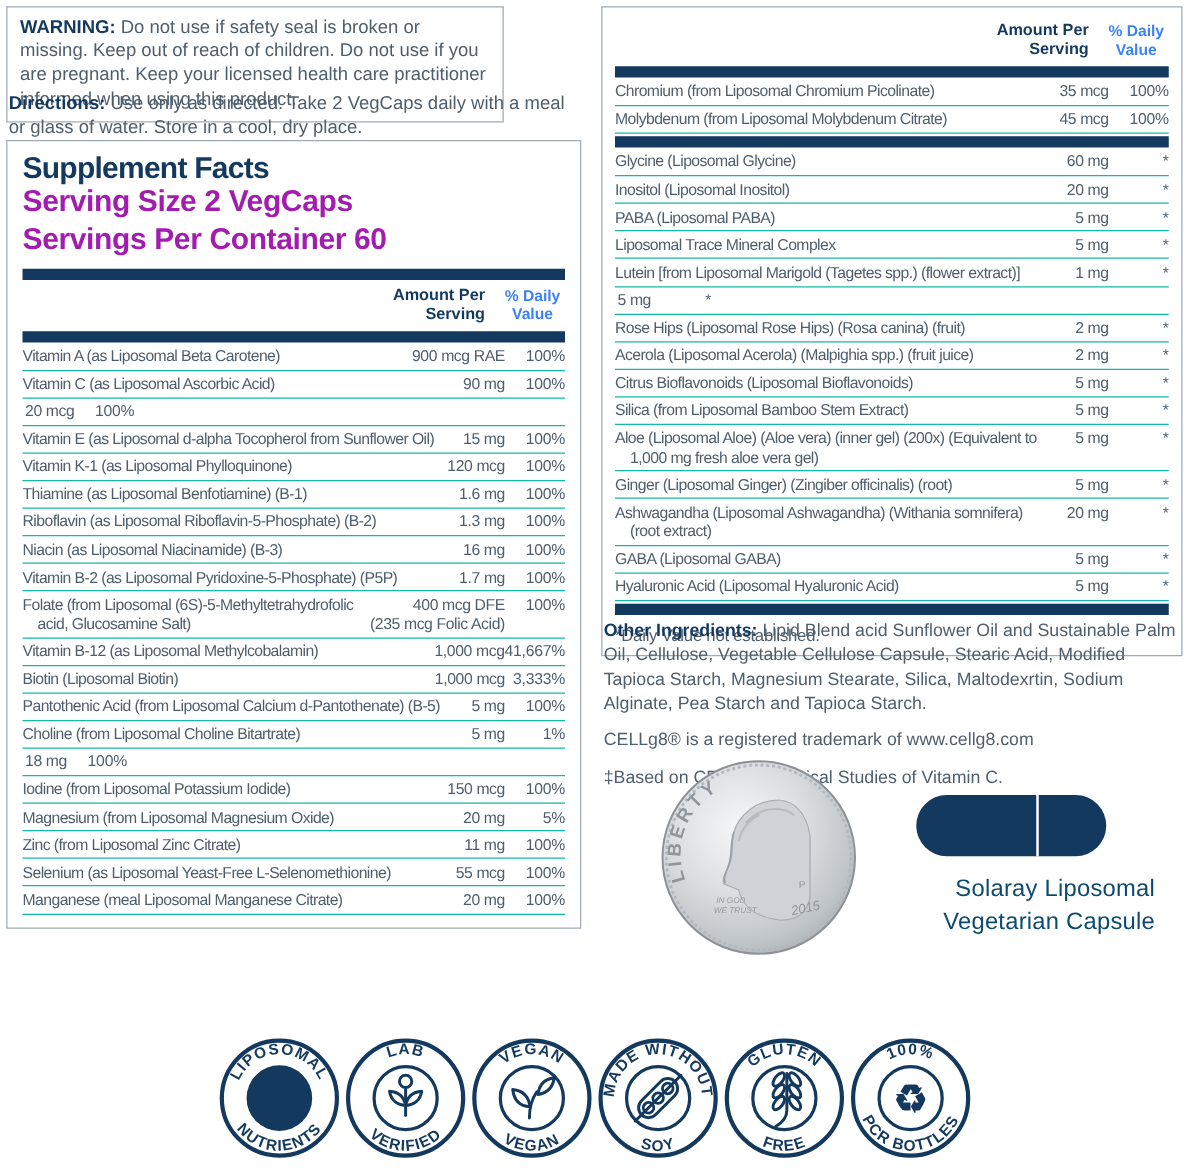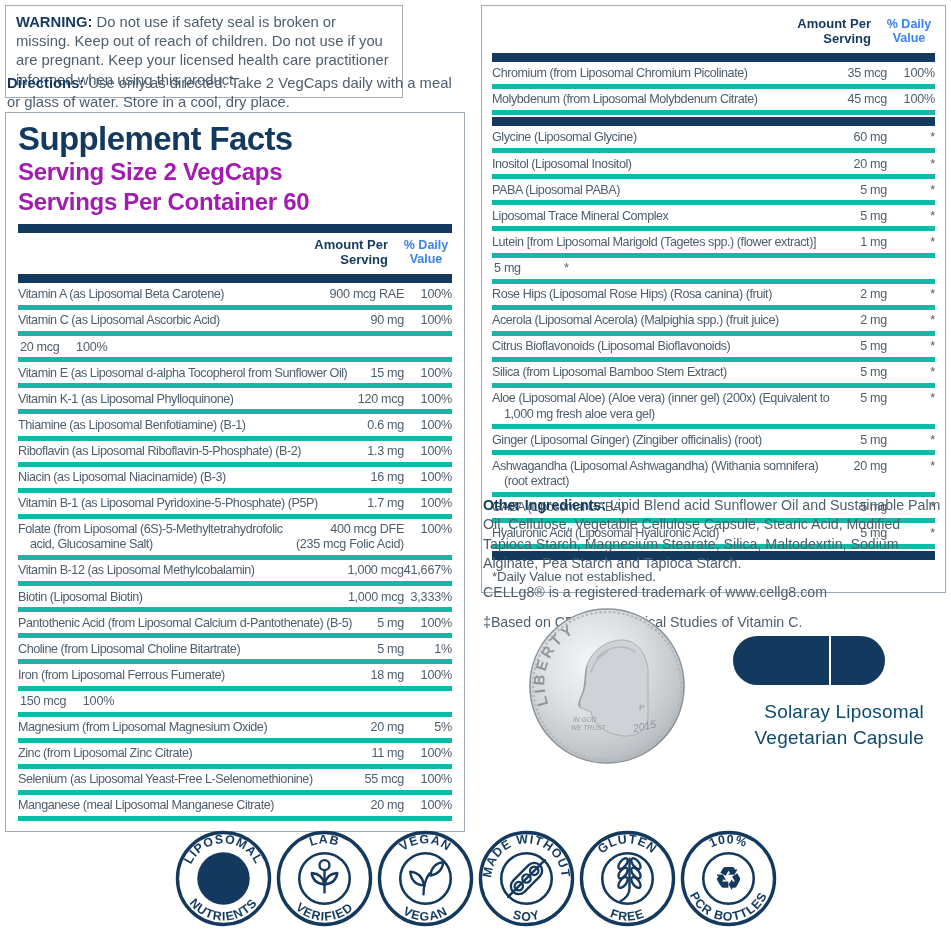--- a/index.html
+++ b/index.html
@@ -3,29 +3,29 @@
 <meta charset="utf-8">
 <style>
   html,body{margin:0;padding:0;background:#fff;}
   body{width:951px;height:938px;position:relative;font-family:"Liberation Sans",sans-serif;color:#4e5e6d;overflow:hidden;}
   .box{box-sizing:border-box;border:1.6px solid #9fabb5;background:#fff;}
   
   #warning-box{position:absolute;left:5px;top:5px;width:398px;padding:7px 10px;font-size:14.8px;line-height:1.3;}
   #directions{position:absolute;left:7px;top:74px;width:458px;font-size:14.8px;line-height:1.3;}
   .lead{font-weight:bold;color:#14395e;}
   #facts-box{position:absolute;left:5px;top:112px;width:460px;padding:9px 12px 10px;}
-  #facts-title{font-size:33px;font-weight:bold;color:#14395e;letter-spacing:-.6px;line-height:1.05;margin:0;}
+  #facts-title{font-size:24px;font-weight:bold;color:#14395e;letter-spacing:-.6px;line-height:1.05;margin:0;}
   .serving-line{font-size:24px;font-weight:bold;color:#a21caf;letter-spacing:-.3px;line-height:1.26;}
   .thickbar{height:9px;background:#14395e;margin-top:7px;}
   .thickbar.mb{margin-bottom:1px;}
-  .thead{display:flex;align-items:flex-start;padding:5px 0 6px;}
+  .thead{display:flex;align-items:flex-end;padding:5px 0 6px;}
   .thead .sp{flex:1;}
   .amt-head{font-size:13px;font-weight:bold;color:#14395e;text-align:right;white-space:pre-line;line-height:1.15;margin-right:12px;}
   .dv-head{width:52px;font-size:12.5px;font-weight:bold;color:#3b82f6;text-align:center;white-space:pre-line;line-height:1.15;}
-  .trow{display:flex;align-items:flex-start;border-bottom:5px solid #14b8a6;padding:3.4px 0 2.6px;font-size:12.6px;line-height:1.2;}
+  .trow{display:flex;align-items:flex-start;border-bottom:1px solid #14b8a6;padding:3.4px 0 2.6px;font-size:12.6px;line-height:1.2;}
   .trow .lbl{flex:1 1 auto;min-width:0;padding-left:12px;text-indent:-12px;letter-spacing:-.45px;white-space:pre-line;}
   .trow .amt{flex:0 0 auto;text-align:right;white-space:pre-line;letter-spacing:-.3px;margin-left:2px;}
   .trow .dv{flex:0 0 48px;text-align:right;letter-spacing:-.2px;}
   
   #right-box{position:absolute;left:481px;top:5px;width:465px;padding:6px 10px 4px;}
   #dv-footnote{font-size:13.4px;padding:9px 0 4px;letter-spacing:-.2px;}
   #right-lower{position:absolute;left:483px;top:496px;width:462px;font-size:14.2px;line-height:1.36;}
   #right-lower p{margin:0 0 10px;}
   
   #coin{position:absolute;left:527px;top:606px;width:160px;height:160px;}
@@ -86,35 +86,35 @@
         <span class="amt">15 mg</span>
         <span class="dv">100%</span>
       </div>
       <div class="trow">
         <span class="lbl">Vitamin K-1 (as Liposomal Phylloquinone)</span>
         <span class="amt">120 mcg</span>
         <span class="dv">100%</span>
       </div>
       <div class="trow">
         <span class="lbl">Thiamine (as Liposomal Benfotiamine) (B-1)</span>
-        <span class="amt">0.6 mg</span>
+        <span class="amt">1.6 mg</span>
         <span class="dv">100%</span>
       </div>
       <div class="trow">
         <span class="lbl">Riboflavin (as Liposomal Riboflavin-5-Phosphate) (B-2)</span>
         <span class="amt">1.3 mg</span>
         <span class="dv">100%</span>
       </div>
       <div class="trow">
         <span class="lbl">Niacin (as Liposomal Niacinamide) (B-3)</span>
         <span class="amt">16 mg</span>
         <span class="dv">100%</span>
       </div>
       <div class="trow">
-        <span class="lbl">Vitamin B-1 (as Liposomal Pyridoxine-5-Phosphate) (P5P)</span>
+        <span class="lbl">Vitamin B-2 (as Liposomal Pyridoxine-5-Phosphate) (P5P)</span>
         <span class="amt">1.7 mg</span>
         <span class="dv">100%</span>
       </div>
       <div class="trow">
         <span class="lbl">Folate (from Liposomal (6S)-5-Methyltetrahydrofolic
 acid, Glucosamine Salt)</span>
         <span class="amt">400 mcg DFE
 (235 mcg Folic Acid)</span>
         <span class="dv">100%</span>
       </div>
@@ -132,25 +132,25 @@
         <span class="lbl">Pantothenic Acid (from Liposomal Calcium d-Pantothenate) (B-5)</span>
         <span class="amt">5 mg</span>
         <span class="dv">100%</span>
       </div>
       <div class="trow">
         <span class="lbl">Choline (from Liposomal Choline Bitartrate)</span>
         <span class="amt">5 mg</span>
         <span class="dv">1%</span>
       </div>
       <div class="trow">
-        <span class="lbl">Iron (from Liposomal Ferrous Fumerate)</span>
         <span class="amt">18 mg</span>
         <span class="dv">100%</span>
       </div>
       <div class="trow">
+        <span class="lbl">Iodine (from Liposomal Potassium Iodide)</span>
         <span class="amt">150 mcg</span>
         <span class="dv">100%</span>
       </div>
       <div class="trow">
         <span class="lbl">Magnesium (from Liposomal Magnesium Oxide)</span>
         <span class="amt">20 mg</span>
         <span class="dv">5%</span>
       </div>
       <div class="trow">
         <span class="lbl">Zinc (from Liposomal Zinc Citrate)</span>

